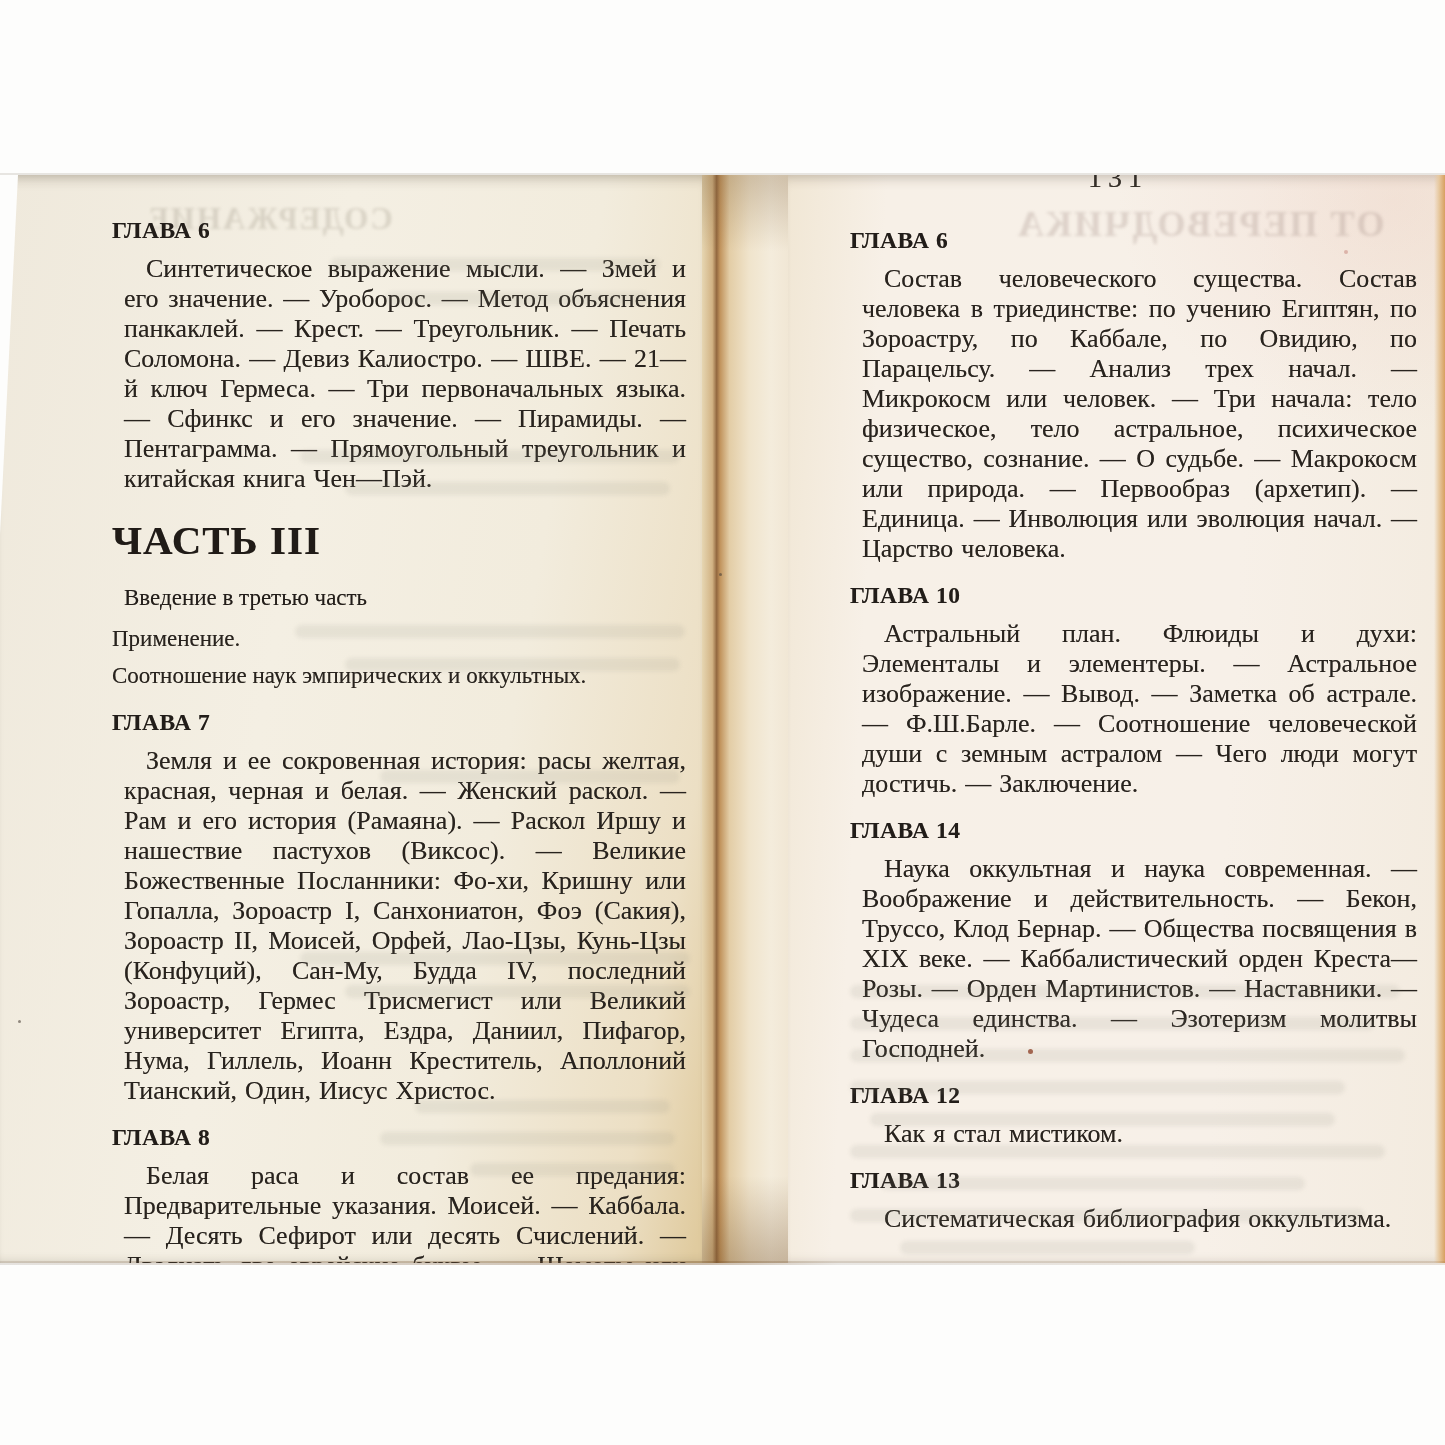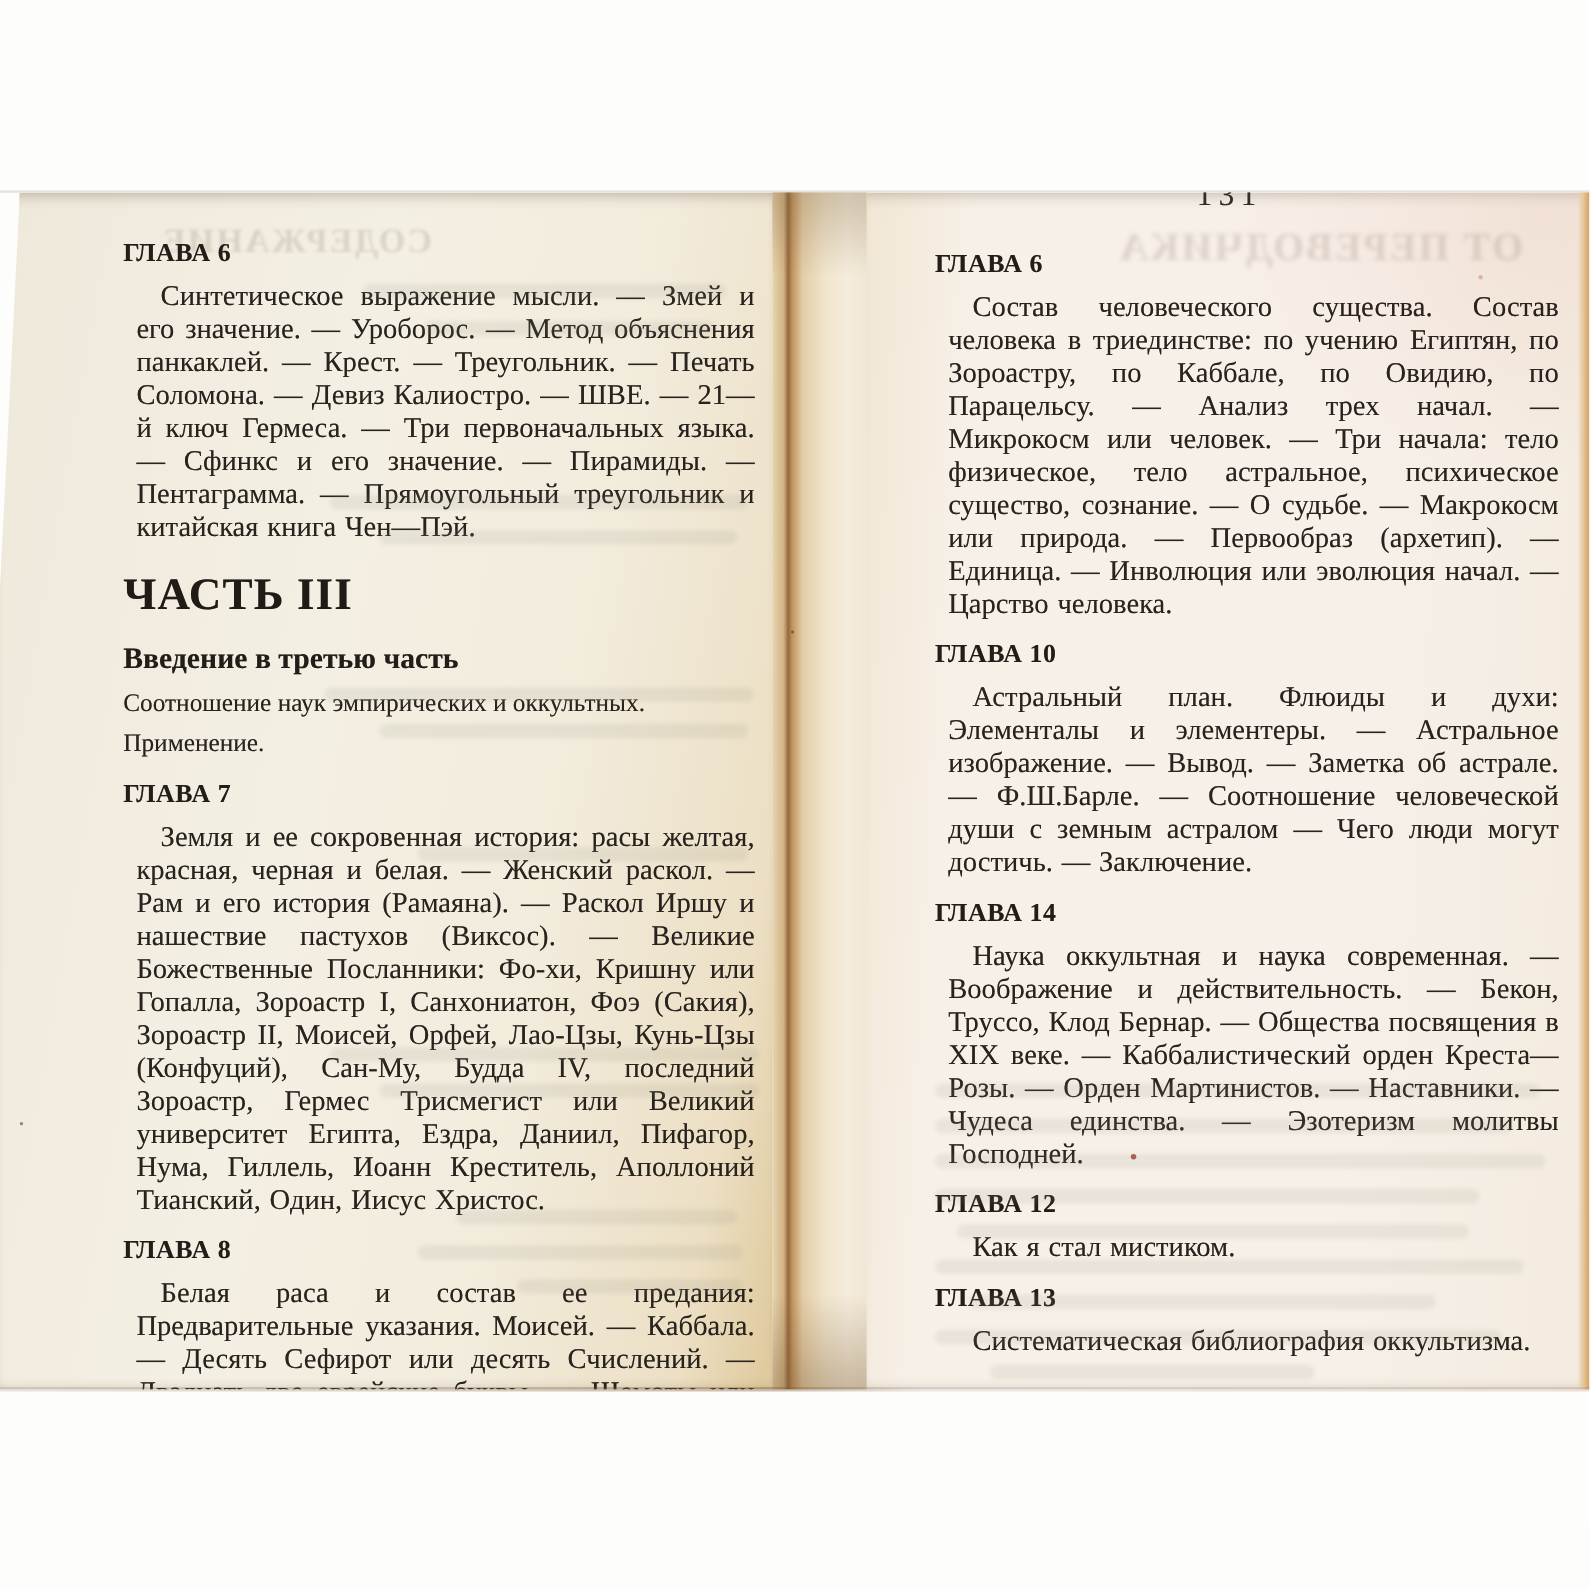--- a/index.html
+++ b/index.html
@@ -37,21 +37,21 @@
   .para,.plain,.chapter,.part,.intro,.pagenum{
     color:#28231e;text-shadow:0 0 .5px rgba(45,38,30,.5);margin:0;}
   .para{margin:8px 12px 14px;font-size:26px;line-height:30px;text-align:justify;
     text-indent:22px;word-spacing:1.5px;}
   .plain{margin:0 0 7px;font-size:23px;line-height:30px;}
   .chapter{margin:16px 0 9px;font-size:23.5px;line-height:30px;font-weight:700;
     letter-spacing:.5px;color:#221d19;}
   .content > .chapter:first-child{margin-top:0;}
   .part{margin:22px 0 18px;font-size:41px;line-height:48px;font-weight:700;
     letter-spacing:1px;color:#201b17;}
-  .intro{margin:14px 0 10px;font-size:27px;line-height:32px;font-weight:700;color:#221d19;}
+  .intro{margin:14px 12px 10px;font-size:23px;line-height:32px;font-weight:400;color:#221d19;}
 
   .pagenum{position:absolute;top:-13px;left:300px;font-size:28px;letter-spacing:6px;color:#332d27;}
 
   .ghost{position:absolute;transform:scaleX(-1);font-weight:700;pointer-events:none;white-space:nowrap;}
   .ghost-left{top:26px;left:146px;font-size:31px;letter-spacing:2px;
     color:rgba(128,120,102,.22);filter:blur(1.6px);}
   .ghost-right{top:28px;left:228px;font-size:36px;letter-spacing:2px;
     color:rgba(150,128,118,.26);filter:blur(1.8px);}
 
   .bleed{position:absolute;height:13px;border-radius:7px;
@@ -64,22 +64,22 @@
 <div class="photo">
   <div class="book">
 
     <div class="page page-left">
       <div class="ghost ghost-left">СОДЕРЖАНИЕ</div>
       <div class="content">
         <h3 class="chapter">ГЛАВА 6</h3>
         <p class="para">Синтетическое выражение мысли. — Змей и его значение. — Уроборос. — Метод объяснения панкаклей. — Крест. — Треугольник. — Печать Соломона. — Девиз Калиостро. — ШВЕ. — 21—й ключ Гермеса. — Три первоначальных языка. — Сфинкс и его значение. — Пирамиды. — Пентаграмма. — Прямоугольный треугольник и китайская книга Чен—Пэй.</p>
         <h1 class="part">ЧАСТЬ III</h1>
         <h2 class="intro">Введение в третью часть</h2>
+        <p class="plain">Применение.</p>
         <p class="plain">Соотношение наук эмпирических и оккультных.</p>
-        <p class="plain">Применение.</p>
         <h3 class="chapter">ГЛАВА 7</h3>
         <p class="para">Земля и ее сокровенная история: расы желтая, красная, черная и белая. — Женский раскол. — Рам и его история (Рамаяна). — Раскол Иршу и нашествие пастухов (Виксос). — Великие Божественные Посланники: Фо-хи, Кришну или Гопалла, Зороастр I, Санхониатон, Фоэ (Сакия), Зороастр II, Моисей, Орфей, Лао-Цзы, Кунь-Цзы (Конфуций), Сан-Му, Будда IV, последний Зороастр, Гермес Трисмегист или Великий университет Египта, Ездра, Даниил, Пифагор, Нума, Гиллель, Иоанн Креститель, Аполлоний Тианский, Один, Иисус Христос.</p>
         <h3 class="chapter">ГЛАВА 8</h3>
         <p class="para">Белая раса и состав ее предания: Предварительные указания. Моисей. — Каббала. — Десять Сефирот или десять Счислений. — Двадцать две еврейские буквы. — Шемоты или имена Божие. — Несколько слов о высшей Каббале. — Меры. — Липа. — Адам. — Души. Эллинизм. — Возникновение Греции. — Многобожие. — Самоуправление Греции. — Орфей. — Музы. — Пифагор. — Сокровенное предание. Христианство. — Течение живой любви. — Влияние Зороастра. — Один. — Арабы. — Несколько слов о восточных преданиях.</p>
       </div>
     <div class="bleed" style="left: 330px; top: 83px; width: 330px;"></div>
         <div class="bleed" style="left: 385px; top: 117px; width: 265px;"></div>
         <div class="bleed" style="left: 300px; top: 275px; width: 380px;"></div>
         <div class="bleed" style="left: 345px; top: 307px; width: 325px;"></div>
         <div class="bleed" style="left: 295px; top: 450px; width: 390px;"></div>

